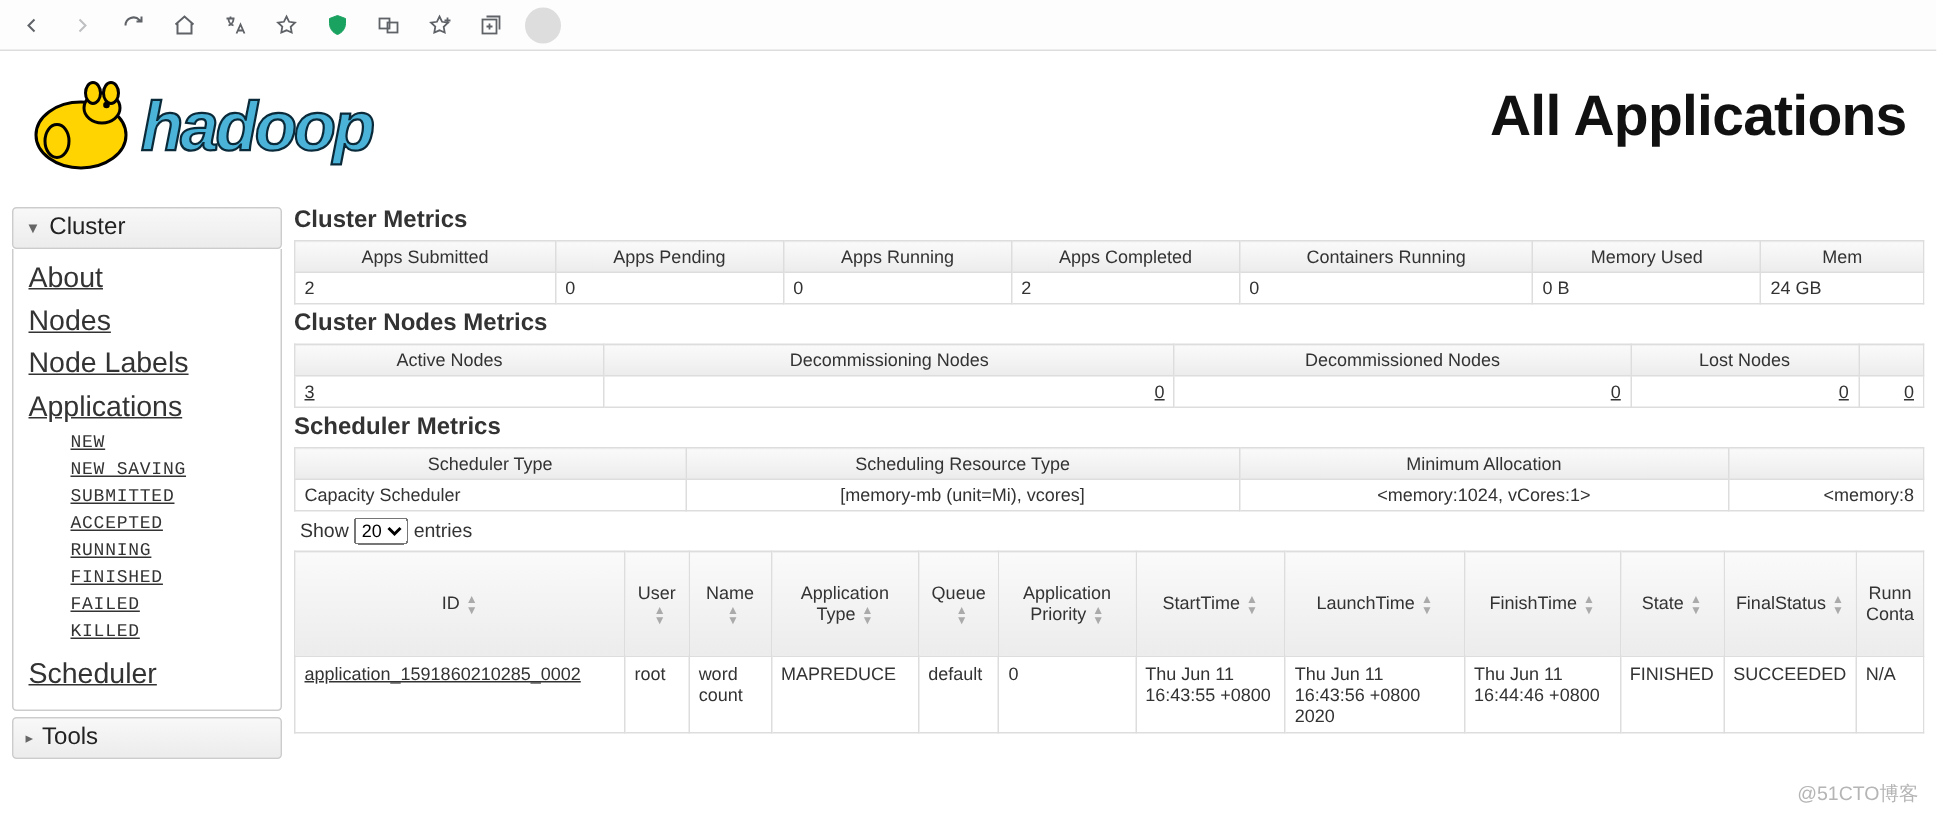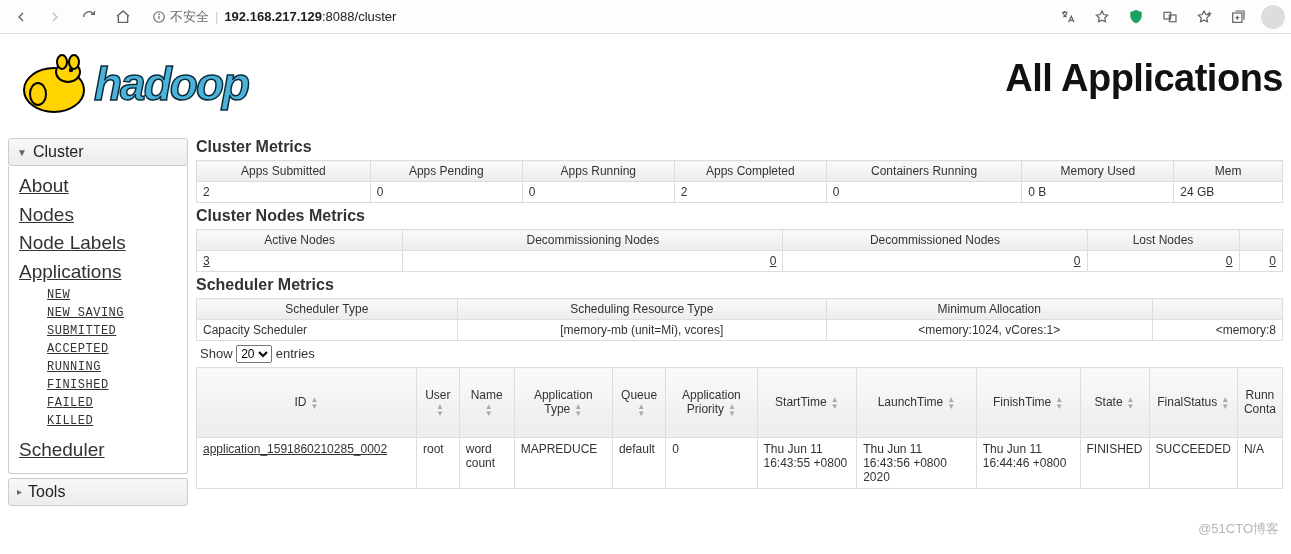--- a/index.html
+++ b/index.html
@@ -13,21 +13,21 @@
     .addr-area .sep { color: #ccc; margin: 0 6px; }
     .addr-text { color: #202124; }
     .addr-bold { font-weight: 600; color: #202124; }
     .right-icons { display: flex; align-items: center; gap: 4px; }
     .icon-btn { width: 30px; height: 28px; display: flex; align-items: center; justify-content: center; color: #5f6368; }
     .icon-btn svg { width: 16px; height: 16px; }
     .shield-green svg { fill: #1aa260; stroke: #1aa260; }
     .avatar { width: 24px; height: 24px; border-radius: 50%; background: #ddd; margin-left: 4px; }
 
     
-    .page-header { display: flex; align-items: center; padding: 8px 0 24px 12px; justify-content: space-between; }
+    .page-header { display: flex; align-items: center; padding: 8px 12px 24px 12px; justify-content: space-between; }
     .logo { width: 300px; height: 72px; }
     .page-title { flex: 1; text-align: right; font-size: 38px; font-weight: 800; color: #111; padding-right: 8px; letter-spacing: -0.5px; }
 
     
     .content { display: flex; padding: 0 8px; gap: 8px; }
     .sidebar { width: 180px; flex-shrink: 0; }
     .main { flex: 1; min-width: 0; overflow: hidden; }
 
     
     .accordion-header { background: linear-gradient(#f8f8f8,#ececec); border: 1px solid #ccc; border-radius: 3px; padding: 4px 8px; font-weight: 400; font-size: 16px; display: flex; align-items: center; cursor: pointer; color: #222; }
@@ -75,31 +75,20 @@
   <div class="nav-btn">
       <svg viewBox="0 0 24 24" fill="none" stroke="currentColor" stroke-width="2">
         <path d="M4 12a8 8 0 0 1 14-5.3L20 8M20 3v5h-5"></path>
       </svg>
     </div>
   <div class="nav-btn">
       <svg viewBox="0 0 24 24" fill="none" stroke="currentColor" stroke-width="2">
         <path d="M3 11l9-8 9 8M5 10v10h14V10"></path>
       </svg>
     </div>
-  <div class="addr-area">
-    <svg width="14" height="14" viewBox="0 0 24 24" fill="none" stroke="#6a6a6a" stroke-width="2">
-        <circle cx="12" cy="12" r="9"></circle>
-        <line x1="12" y1="10" x2="12" y2="16"></line>
-        <circle cx="12" cy="7" r="0.5" fill="#6a6a6a"></circle>
-      </svg>
-    <span style="margin-left:4px">不安全</span>
-    <span class="sep">|</span>
-    <span class="addr-bold">192.168.217.129</span>
-      <span class="addr-text">:8088/cluster</span>
-  </div>
   <div class="right-icons">
     <div class="icon-btn">
         <svg viewBox="0 0 24 24" fill="none" stroke="currentColor" stroke-width="1.8">
           <path d="M3 5h8M7 3v2M5 5c0 3 2 6 5 7M10 5c0 3-2 6-5 7"></path>
           <path d="M13 20l4-9 4 9M14.5 17h5"></path>
         </svg>
       </div>
     <div class="icon-btn">
         <svg viewBox="0 0 24 24" fill="none" stroke="currentColor" stroke-width="1.8">
           <path d="M12 3l2.6 5.3 5.9.9-4.3 4.1 1 5.8L12 16.8 6.8 19l1-5.8L3.5 9.2l5.9-.9z"></path>

